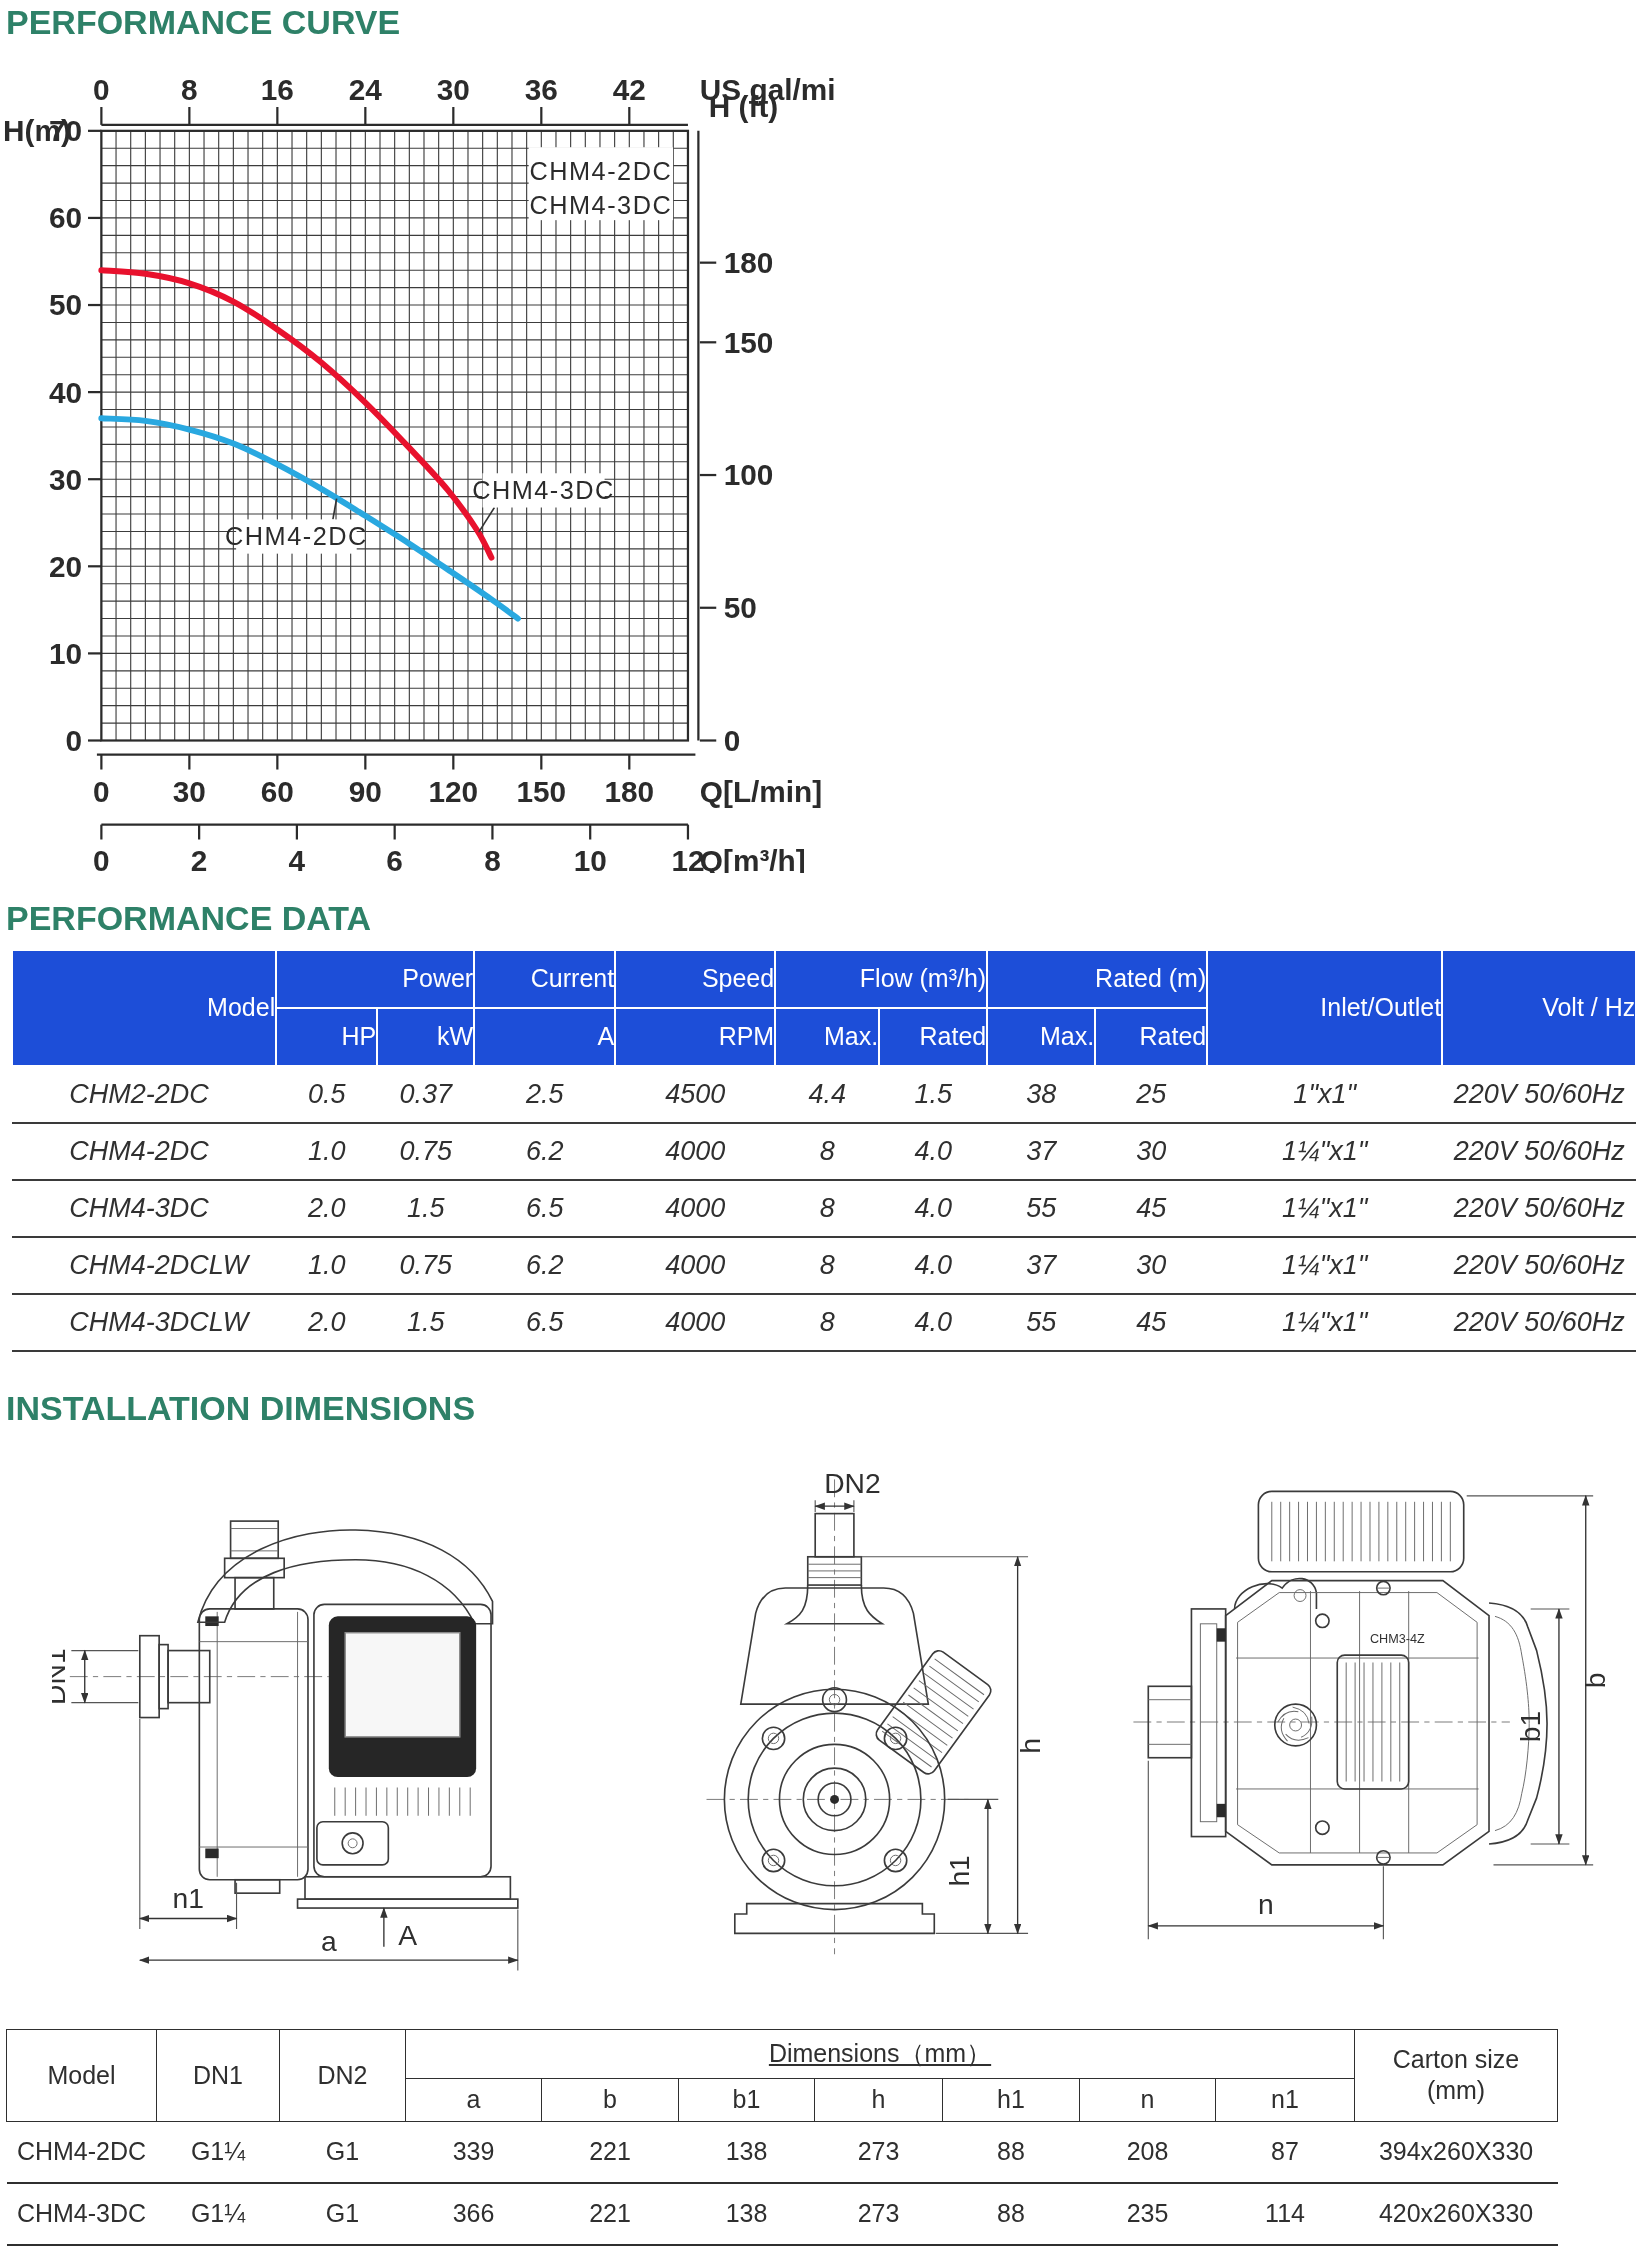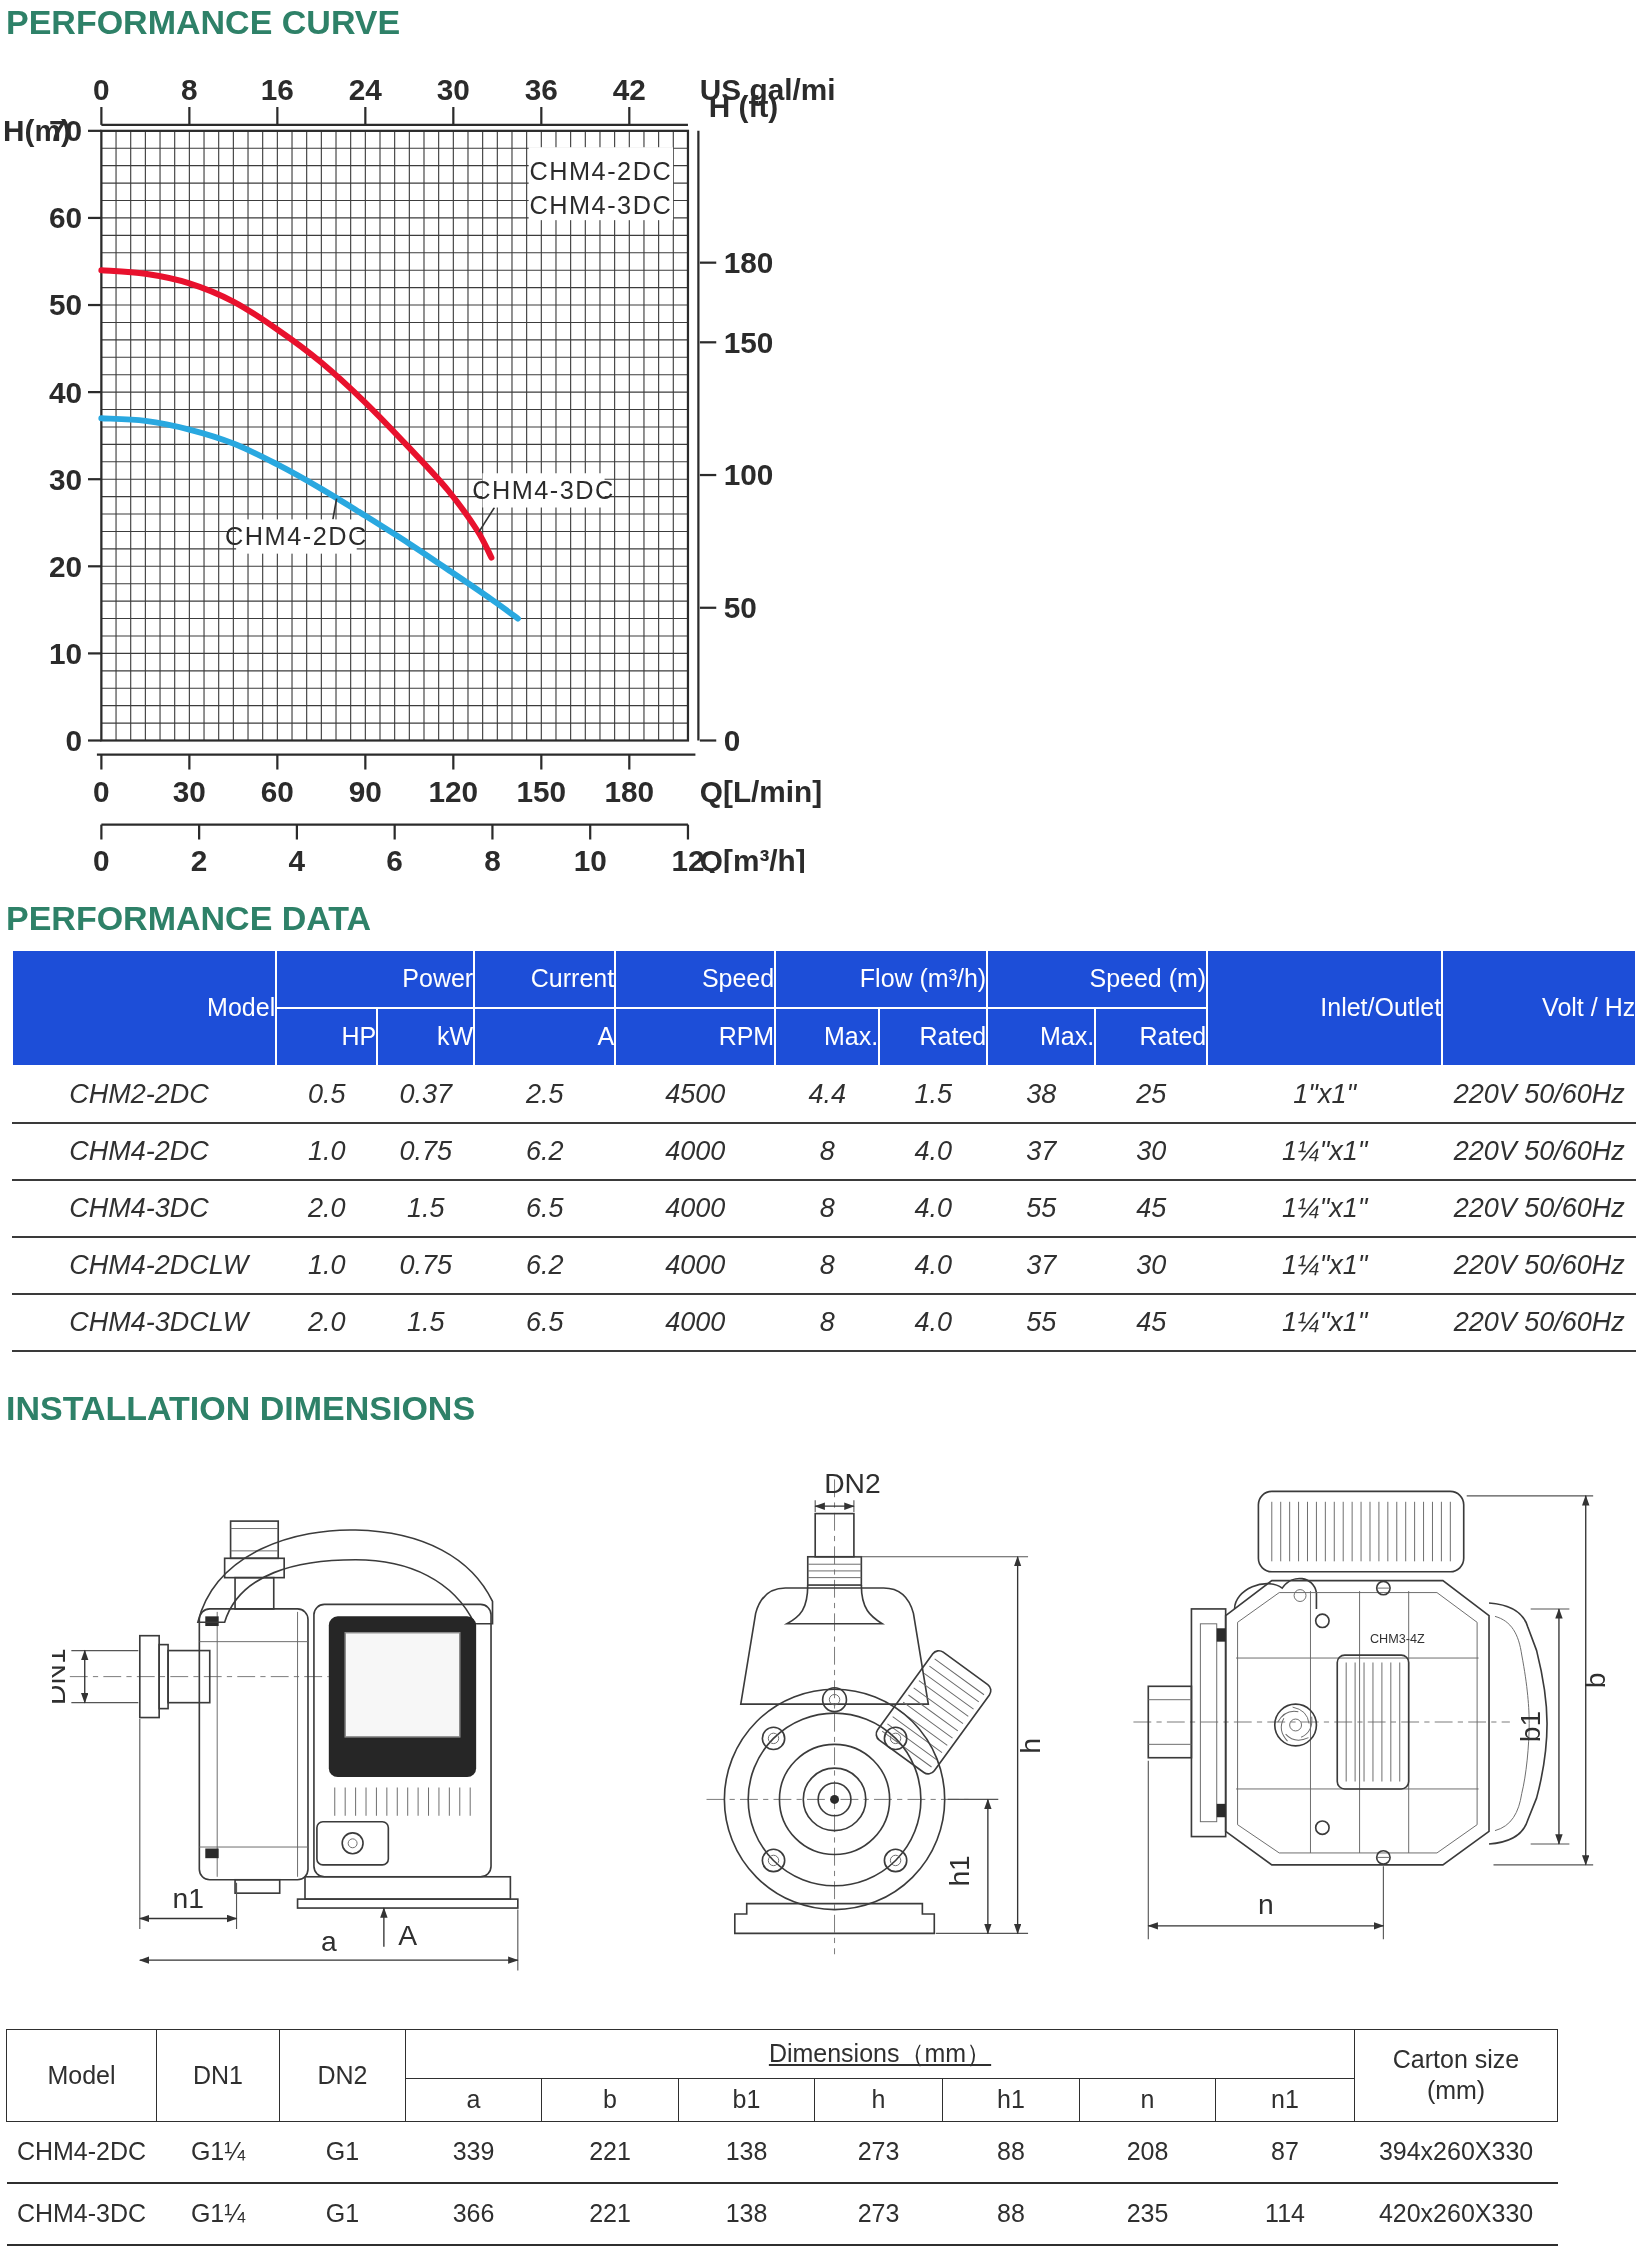--- a/index.html
+++ b/index.html
@@ -180,21 +180,21 @@
     <col style="width:235px">
       <col style="width:194px">
   </colgroup>
   <thead>
     <tr>
       <th rowspan="2">Model</th>
       <th colspan="2">Power</th>
       <th>Current</th>
       <th>Speed</th>
       <th colspan="2">Flow (m³/h)</th>
-      <th colspan="2">Speed (m)</th>
+      <th colspan="2">Rated (m)</th>
       <th rowspan="2">Inlet/Outlet</th>
       <th rowspan="2">Volt / Hz</th>
     </tr>
     <tr>
       <th>HP</th>
       <th>kW</th>
       <th>A</th>
       <th>RPM</th>
       <th>Max.</th>
       <th>Rated</th>

